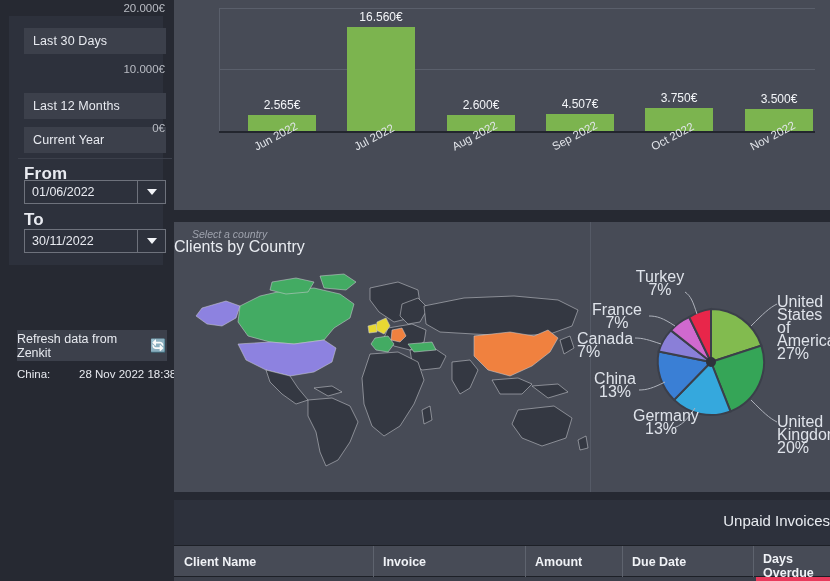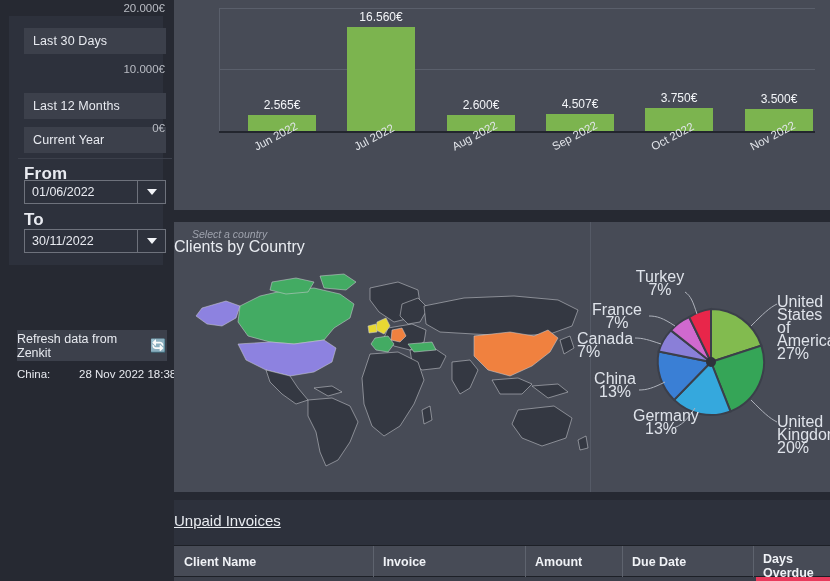--- a/index.html
+++ b/index.html
@@ -117,22 +117,22 @@
     position: absolute; color: #dfe3ea; font-size: 16px; line-height: 13px;
     white-space: pre-line;
   }
 
   
   .table-panel {
     position: absolute; left: 174px; top: 500px; width: 656px; height: 81px;
     background: #2d313c;
   }
   .table-title {
-    position: absolute; left: 0; top: 12px; width: 656px; text-align: left;
-    color: #e9ecf1; font-size: 15px; text-decoration: underline;
+    position: absolute; left: 0; top: 12px; width: 656px; text-align: right;
+    color: #e9ecf1; font-size: 15px;
   }
   .thead {
     position: absolute; left: 0; top: 45px; width: 656px; height: 32px;
     border-top: 1px solid #1d2027; border-bottom: 1px solid #1d2027;
     background: #474b56;
   }
   .th {
     position: absolute; top: 0; height: 32px; color: #f0f2f6;
     font-size: 12.5px; font-weight: bold; padding-left: 6px;
     display: flex; align-items: center;

